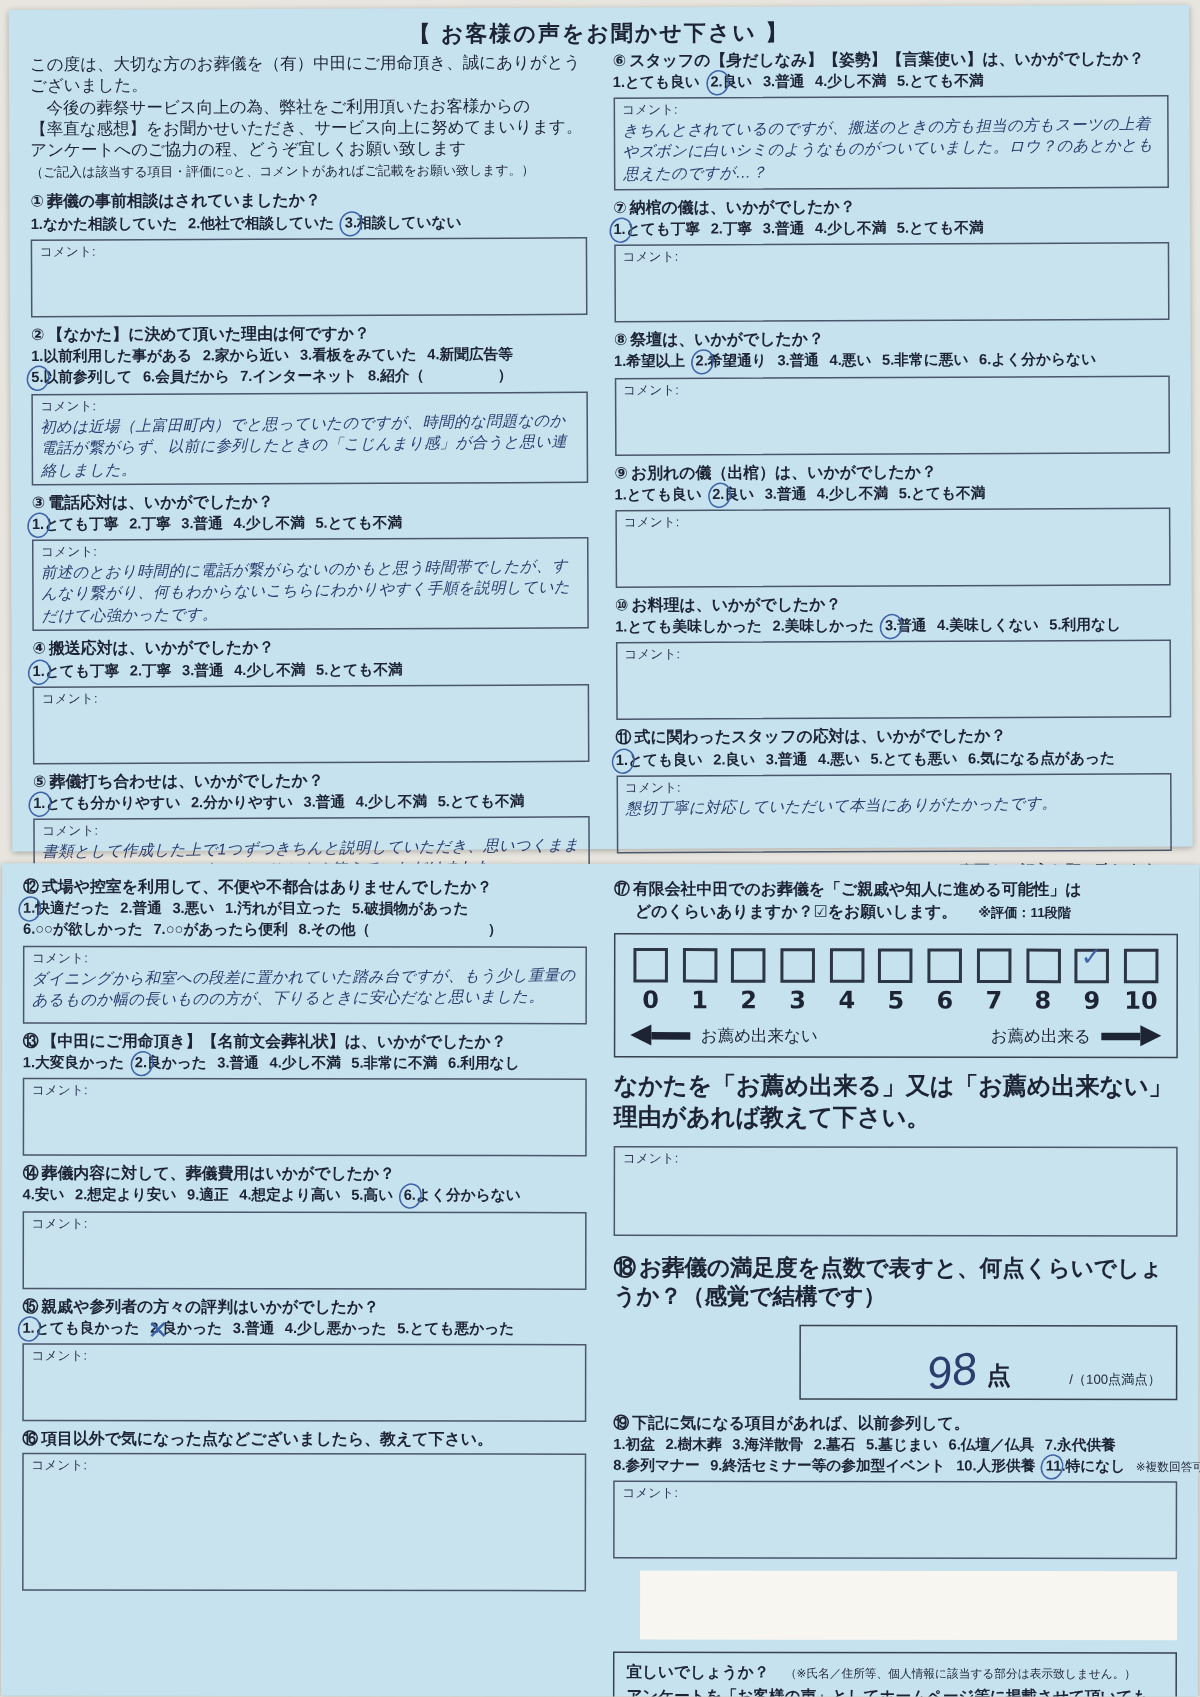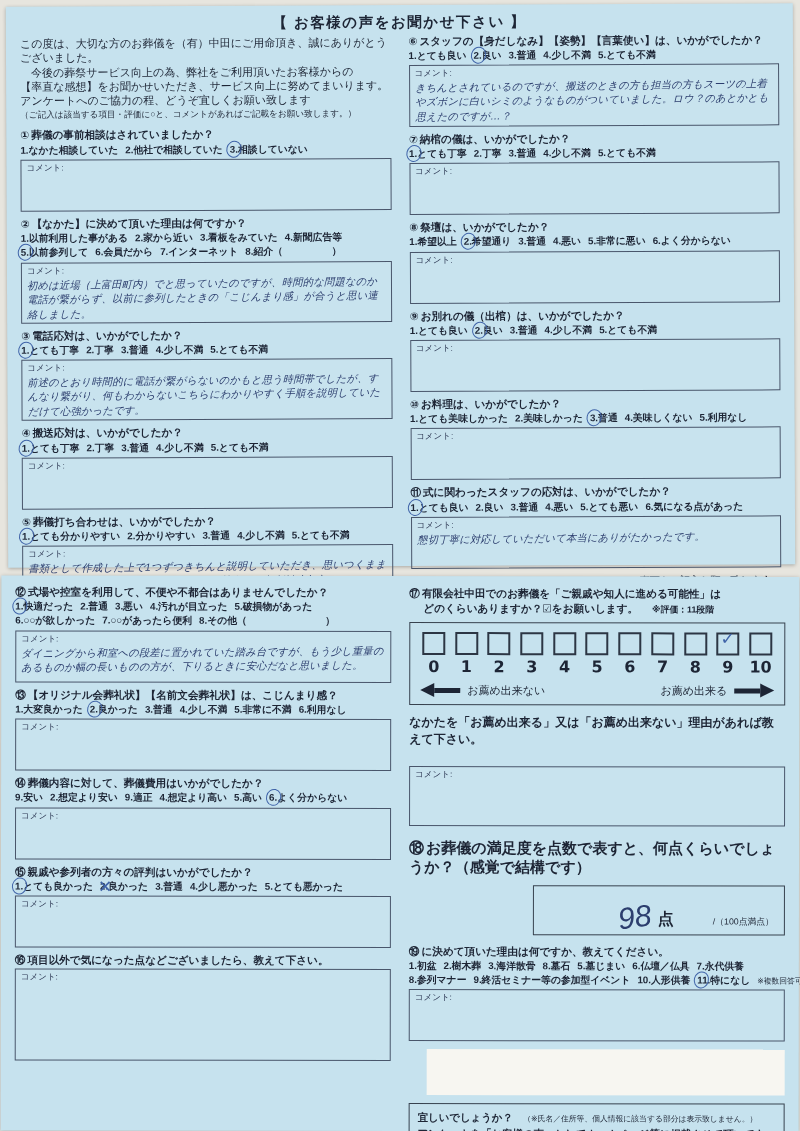--- a/index.html
+++ b/index.html
@@ -41,21 +41,21 @@
   .nps-square{width:19px;height:19px;border:2px solid #2c3644;margin:0 auto;position:relative;}
   .check-glyph{position:absolute;left:2px;top:-6px;font-size:17px;color:#3f63a8;font-style:italic;}
   .nps-num{font-size:16px;font-weight:bold;font-family:"DejaVu Sans",sans-serif;margin-top:2px;}
   .nps-arrows{display:flex;justify-content:space-between;align-items:center;margin-top:7px;}
   .arrow{display:flex;align-items:center;}
   .tri-l{width:0;height:0;border:7px solid transparent;border-left:none;border-right:14px solid #1d2535;}
   .tri-r{width:0;height:0;border:7px solid transparent;border-right:none;border-left:14px solid #1d2535;}
   .abar{width:26px;height:5px;background:#1d2535;}
   .alabel{font-size:11px;font-weight:normal;margin:0 7px;}
   
-  .reason-text{font-size:12px;font-weight:bold;margin-top:9px;margin-bottom:18px;}
+  .reason-text{font-size:16px;font-weight:bold;margin-top:9px;margin-bottom:8px;}
   .q18-head{font-size:15px;font-weight:bold;margin-top:12px;line-height:1.3;}
   .score-box{border:1.5px solid #37424f;width:252px;height:50px;margin:8px 0 10px auto;
     display:flex;align-items:flex-end;justify-content:flex-end;gap:7px;padding:4px 10px;box-sizing:border-box;}
   .score-val{font-size:30px;color:#2c3e6e;font-style:italic;transform:rotate(-8deg);line-height:.9;}
   .score-unit{font-size:16px;font-weight:bold;}
   .score-denom{font-size:8.8px;margin-bottom:2px;padding-left:32px;}
   .white-patch{background:#f7f6f1;height:46px;margin:8px 0 8px 18px;}
   
   .publish-box{border:1.5px solid #37424f;padding:6px 8px 8px;}
   .pub-line{font-size:10.4px;font-weight:bold;line-height:1.5;}
@@ -173,37 +173,37 @@
     </div>
   </div>
 </div>
 
 <div class="sheet" id="sheet2">
   <div class="cols">
     <div class="col">
       <div id="p2-left">
           <div class="question">
             <div class="q-head"><span class="q-num">⑫</span><span class="q-title">式場や控室を利用して、不便や不都合はありませんでしたか？</span></div>
-            <div class="opt-line"><span class="opt circled">1.快適だった</span><span class="opt">2.普通</span><span class="opt">3.悪い</span><span class="opt">4.汚れが目立った</span><span class="opt">5.破損物があった</span></div>
+            <div class="opt-line"><span class="opt circled">1.快適だった</span><span class="opt">2.普通</span><span class="opt">3.悪い</span><span class="opt">1.汚れが目立った</span><span class="opt">5.破損物があった</span></div>
             <div class="opt-line"><span class="opt">6.○○が欲しかった</span><span class="opt">7.○○があったら便利</span><span class="opt">8.その他（　　　　　　　　）</span></div>
             <div class="cbox">
               <div class="clabel">コメント:</div>
               <div class="hand">ダイニングから和室への段差に置かれていた踏み台ですが、もう少し重量のあるものか幅の長いものの方が、下りるときに安心だなと思いました。</div>
             </div>
           </div>
           <div class="question">
-            <div class="q-head"><span class="q-num">⑬</span><span class="q-title">【オリジナル会葬礼状】【名前文会葬礼状】は、こじんまり感？</span></div>
+            <div class="q-head"><span class="q-num">⑬</span><span class="q-title">【中田にご用命頂き】【名前文会葬礼状】は、いかがでしたか？</span></div>
             <div class="opt-line"><span class="opt">1.大変良かった</span><span class="opt circled">2.良かった</span><span class="opt">3.普通</span><span class="opt">4.少し不満</span><span class="opt">5.非常に不満</span><span class="opt">6.利用なし</span></div>
             <div class="cbox">
               <div class="clabel">コメント:</div>
             </div>
           </div>
           <div class="question">
             <div class="q-head"><span class="q-num">⑭</span><span class="q-title">葬儀内容に対して、葬儀費用はいかがでしたか？</span></div>
-            <div class="opt-line"><span class="opt">9.安い</span><span class="opt">2.想定より安い</span><span class="opt">9.適正</span><span class="opt">4.想定より高い</span><span class="opt">5.高い</span><span class="opt circled">6.よく分からない</span></div>
+            <div class="opt-line"><span class="opt">4.安い</span><span class="opt">2.想定より安い</span><span class="opt">9.適正</span><span class="opt">4.想定より高い</span><span class="opt">5.高い</span><span class="opt circled">6.よく分からない</span></div>
             <div class="cbox">
               <div class="clabel">コメント:</div>
             </div>
           </div>
           <div class="question">
             <div class="q-head"><span class="q-num">⑮</span><span class="q-title">親戚や参列者の方々の評判はいかがでしたか？</span></div>
             <div class="opt-line"><span class="opt circled">1.とても良かった</span><span class="opt crossed">2.良かった</span><span class="opt">3.普通</span><span class="opt">4.少し悪かった</span><span class="opt">5.とても悪かった</span></div>
             <div class="cbox">
               <div class="clabel">コメント:</div>
             </div>
@@ -294,22 +294,22 @@
         <span class="q-num">⑱</span><span>お葬儀の満足度を点数で表すと、何点くらいでしょうか？（感覚で結構です）</span>
       </div>
       <div class="score-box">
         <span class="score-val">98</span>
         <span class="score-unit">点</span>
         <span class="score-denom">/（100点満点）</span>
       </div>
 
       <div id="q19-slot">
           <div class="question">
-            <div class="q-head"><span class="q-num">⑲</span><span class="q-title">に決めて頂いた理由は何ですか、教えてください。</span></div>
-            <div class="opt-line"><span class="opt">1.初盆</span><span class="opt">2.樹木葬</span><span class="opt">3.海洋散骨</span><span class="opt">8.墓石</span><span class="opt">5.墓じまい</span><span class="opt">6.仏壇／仏具</span><span class="opt">7.永代供養</span></div>
+            <div class="q-head"><span class="q-num">⑲</span><span class="q-title">下記に気になる項目があれば、以前参列して。</span></div>
+            <div class="opt-line"><span class="opt">1.初盆</span><span class="opt">2.樹木葬</span><span class="opt">3.海洋散骨</span><span class="opt">2.墓石</span><span class="opt">5.墓じまい</span><span class="opt">6.仏壇／仏具</span><span class="opt">7.永代供養</span></div>
             <div class="opt-line"><span class="opt">8.参列マナー</span><span class="opt">9.終活セミナー等の参加型イベント</span><span class="opt">10.人形供養</span><span class="opt circled">11.特になし</span><span class="opt-note">※複数回答可</span></div>
             <div class="cbox">
               <div class="clabel">コメント:</div>
             </div>
           </div>
         </div>
 
       <div class="white-patch"></div>
 
       <div class="publish-box">

